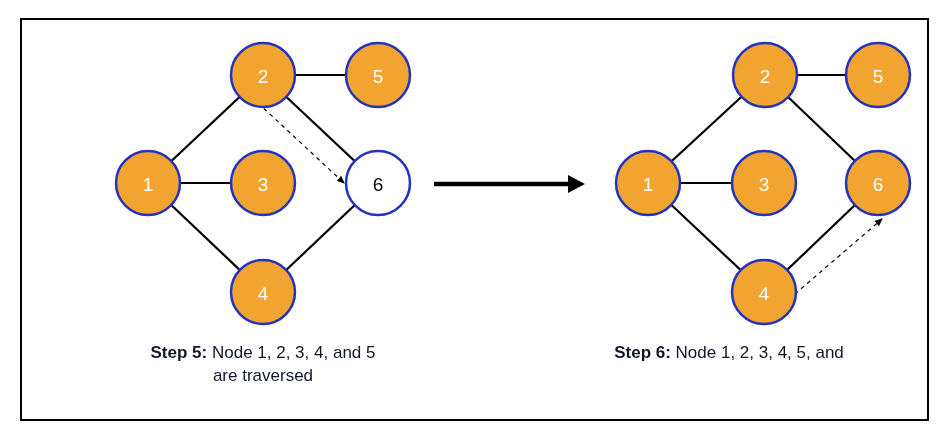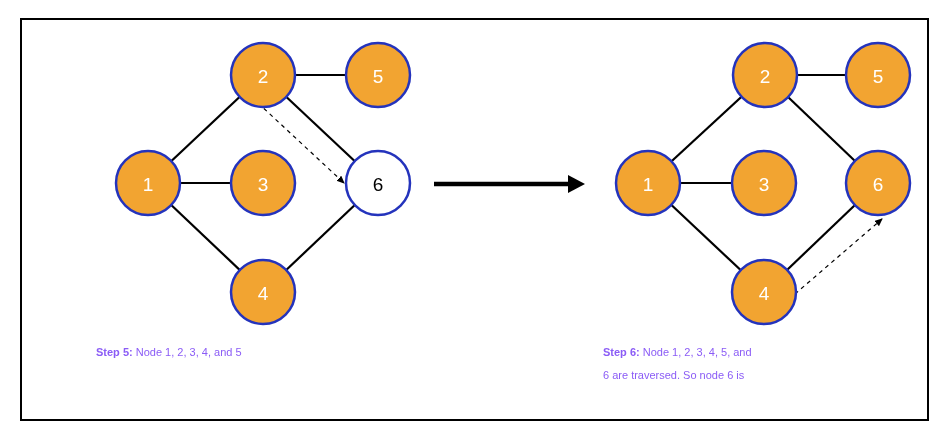--- a/index.html
+++ b/index.html
@@ -26,24 +26,24 @@
   }
   #diagram-svg {
     position: absolute;
     left: 0;
     top: 0;
     width: 946px;
     height: 439px;
   }
   .caption {
     position: absolute;
-    text-align: left;
-    font-size: 11px;
+    text-align: center;
+    font-size: 17px;
     line-height: 23px;
-    color: #8b5cf6;
+    color: #0f172a;
   }
   .caption b { font-weight: bold; }
 </style>
 </head>
 <body>
 
 <div class="stage">
   <div class="frame"></div>
 
   <svg id="diagram-svg" viewBox="0 0 946 439" xmlns="http://www.w3.org/2000/svg">
@@ -89,19 +89,19 @@
       <circle cx="878" cy="75" r="32" fill="#F2A431" stroke="#2433BC" stroke-width="2.5"></circle>
       <text x="878" y="76" fill="#FFFFFF" font-size="19" font-family="Liberation Sans, sans-serif" text-anchor="middle" dominant-baseline="central">5</text>
       <circle cx="878" cy="183" r="32" fill="#F2A431" stroke="#2433BC" stroke-width="2.5"></circle>
       <text x="878" y="184" fill="#FFFFFF" font-size="19" font-family="Liberation Sans, sans-serif" text-anchor="middle" dominant-baseline="central">6</text>
       <line x1="434" y1="184" x2="568" y2="184" stroke="#000000" stroke-width="4.5"></line>
       <polygon points="568,175 585,184 568,193" fill="#000000"></polygon>
     </svg>
 
   <div class="caption" id="cap-left" style="left:96px; top:341px; width:334px;">
     <div class="cap-line"><b>Step 5:</b> <span>Node 1, 2, 3, 4, and 5</span></div>
+    <div class="cap-line">are traversed</div>
   </div>
 
-  <div class="caption" id="cap-right" style="left:603px; top:341px; width:334px;">
+  <div class="caption" id="cap-right" style="left:562px; top:341px; width:334px;">
     <div class="cap-line"><b>Step 6:</b> <span>Node 1, 2, 3, 4, 5, and</span></div>
-    <div class="cap-line">6 are traversed. So node 6 is</div>
   </div>
 </div>
 
 </body></html>

